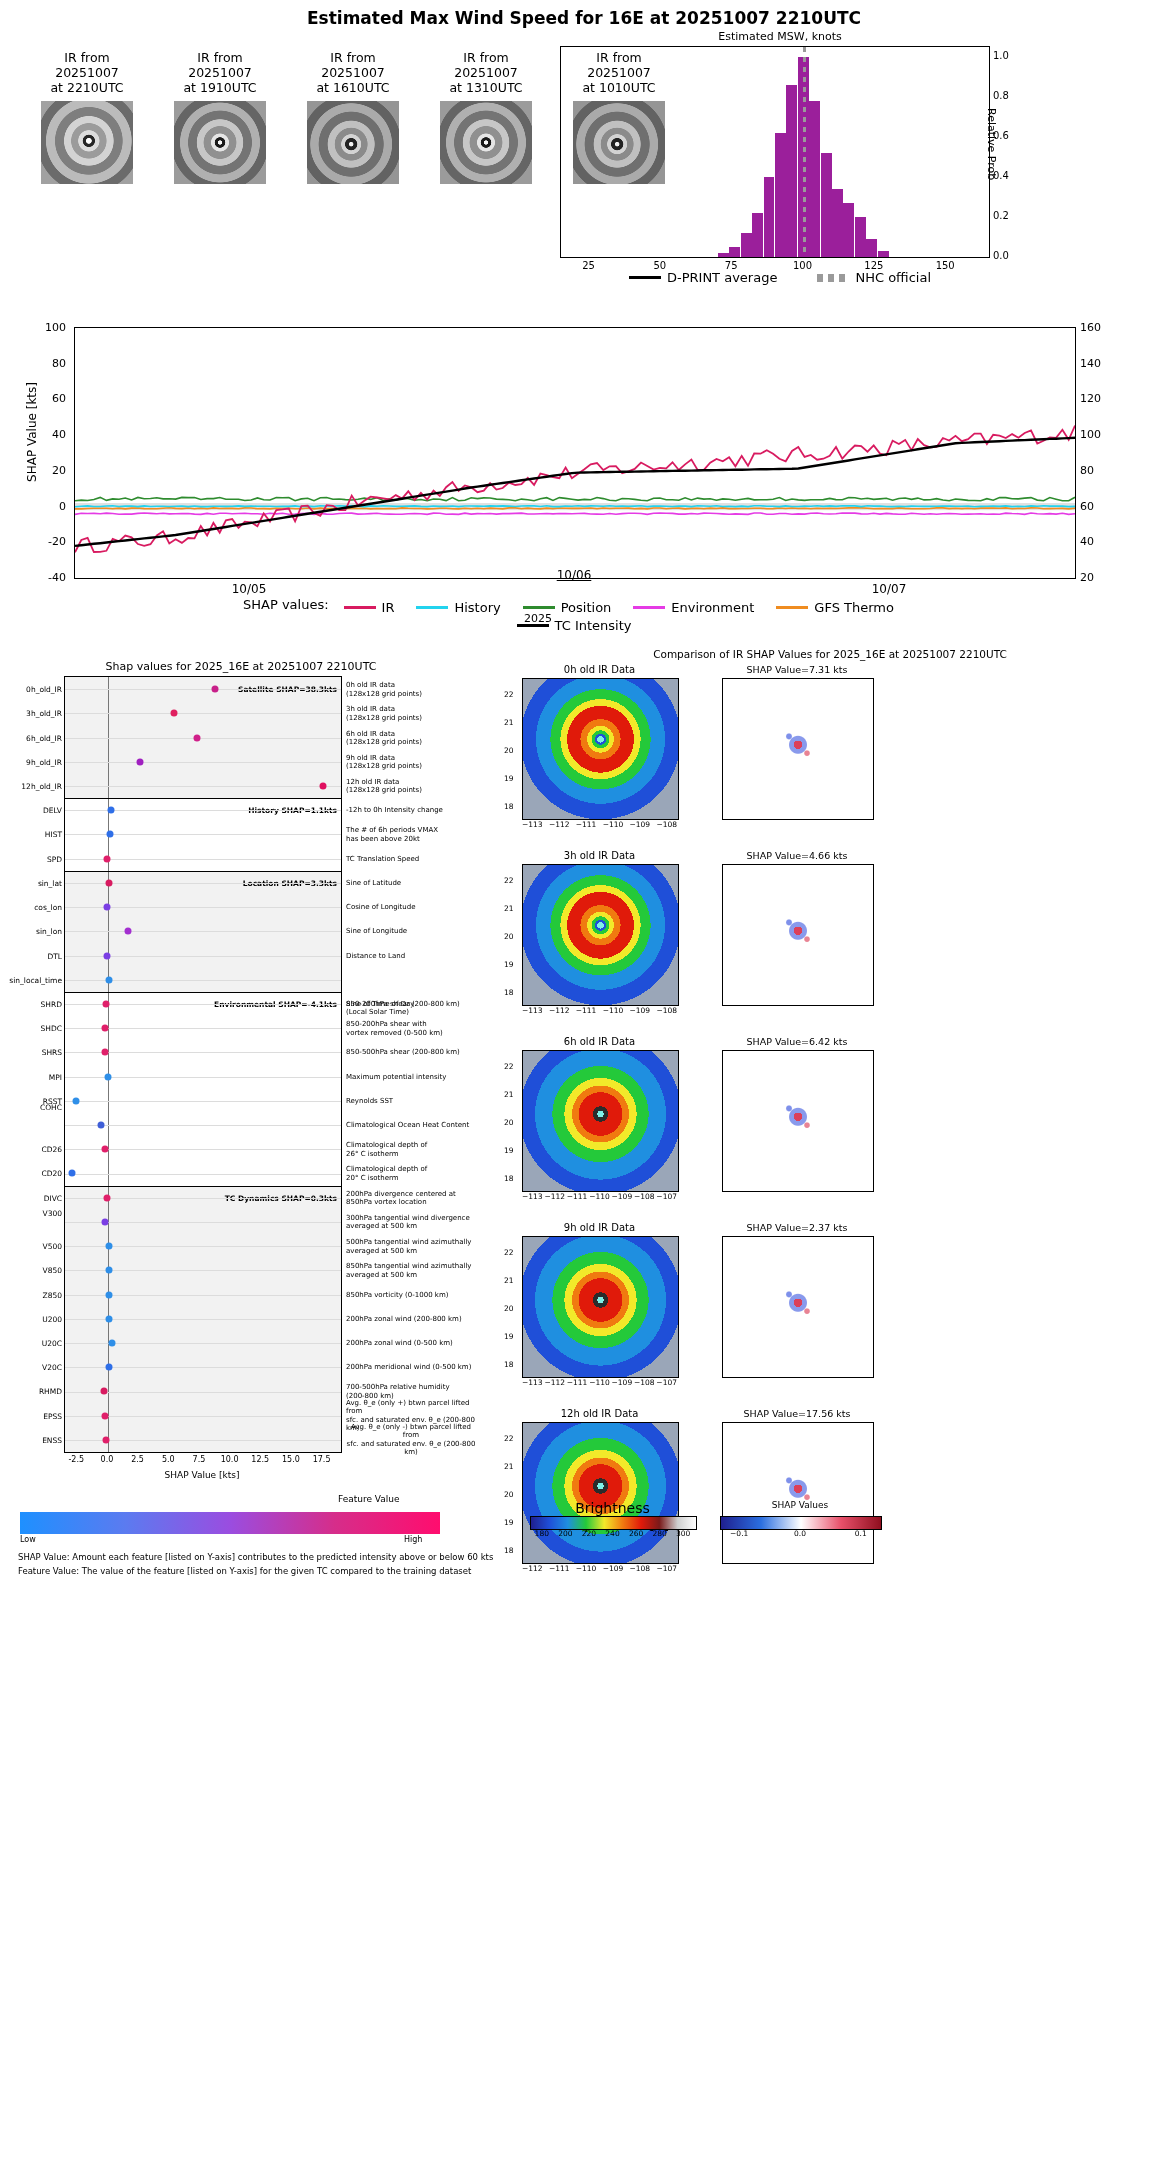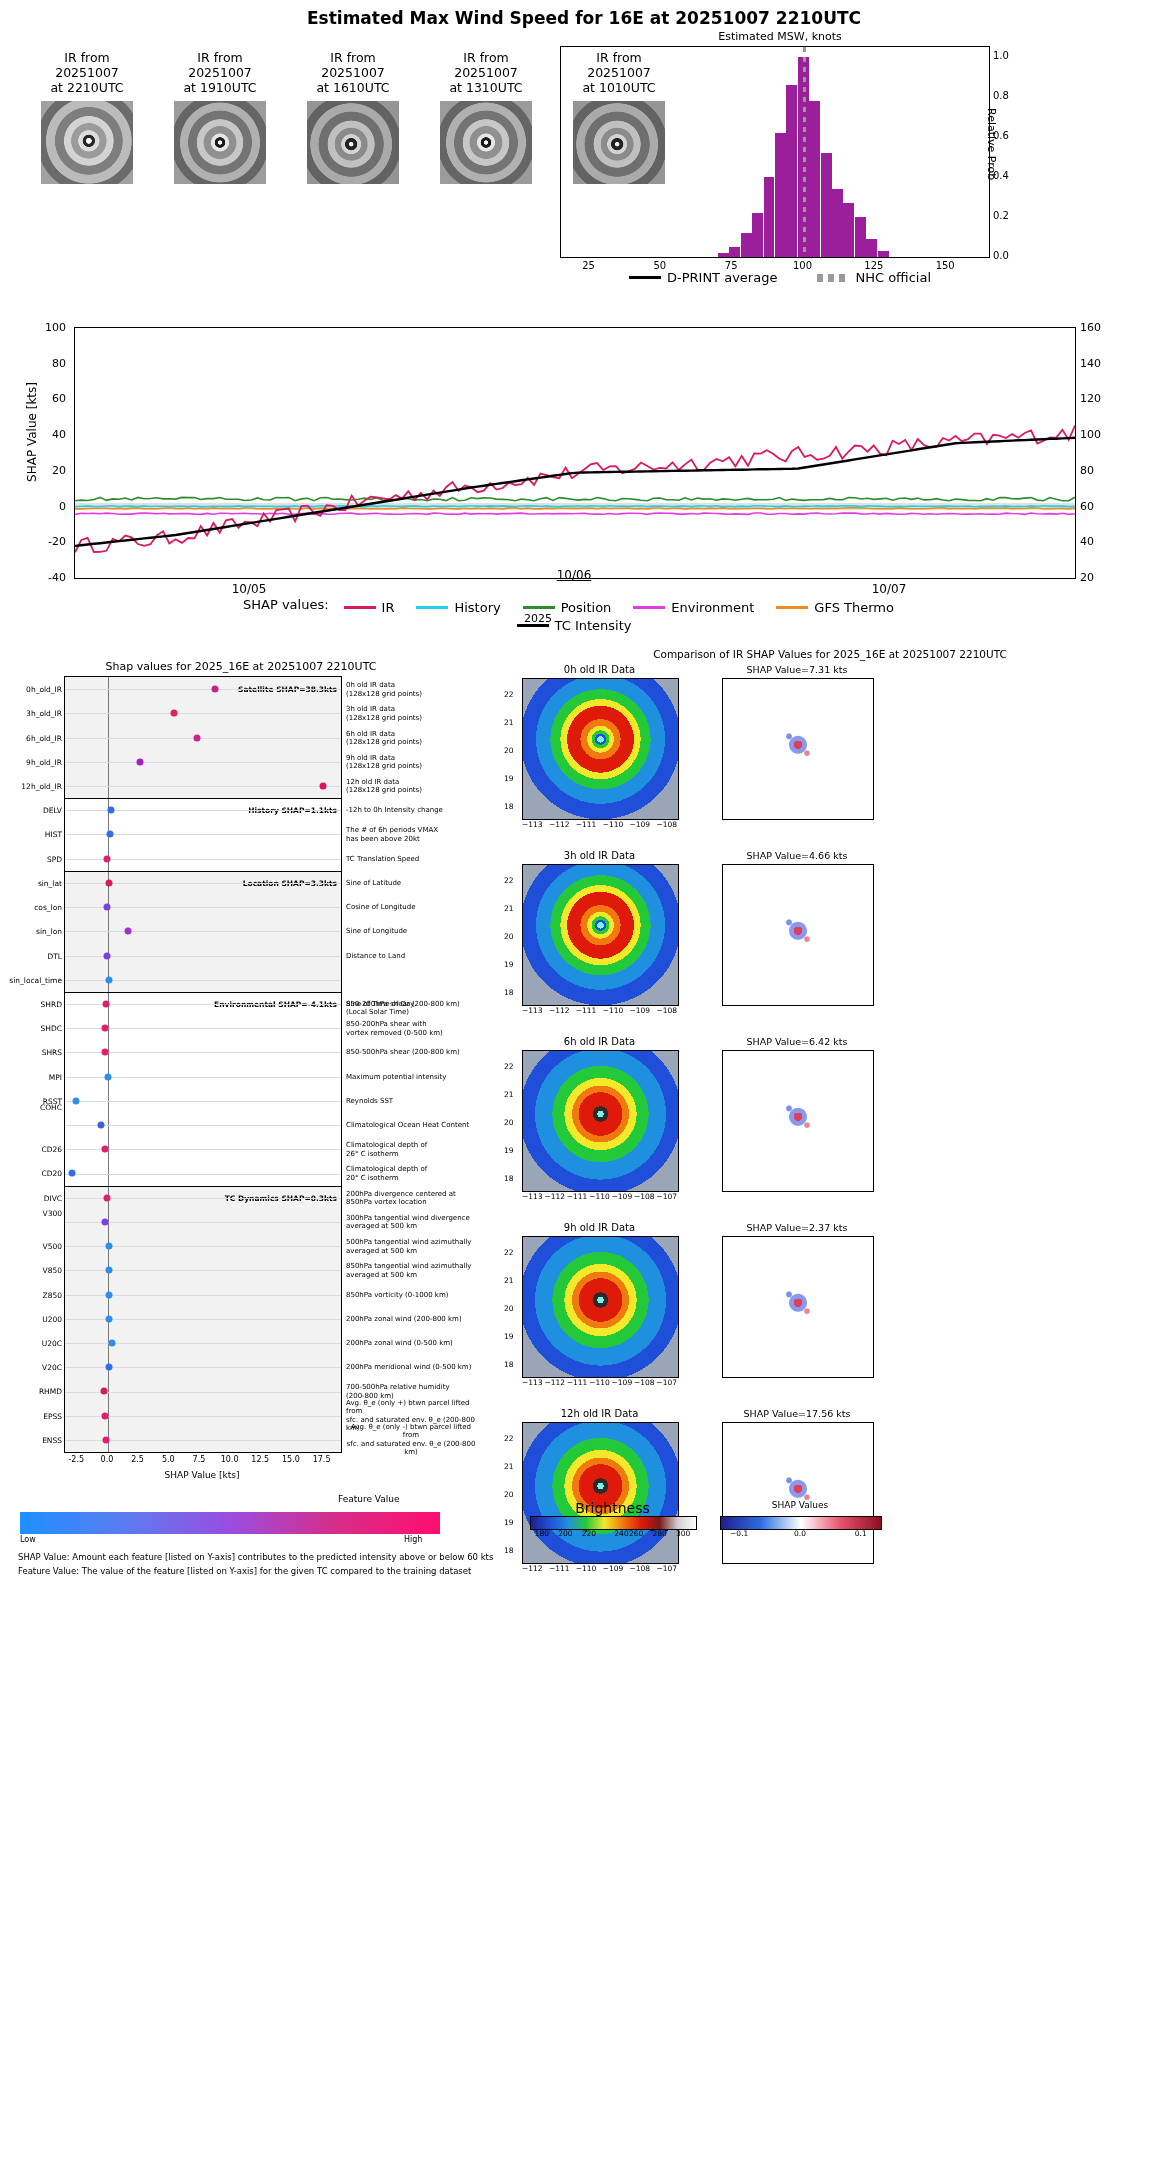--- a/index.html
+++ b/index.html
@@ -608,21 +608,21 @@
       </div>
     </div>
 </div>
 
 <div class="abs" id="bt-cbar-title">Brightness Temperature [K]</div>
 <div class="abs" id="bt-cbar"></div>
 <div class="abs" id="bt-ticks">
     <span class="cbt" style="left: 7.14286%;">180</span>
     <span class="cbt" style="left: 21.4286%;">200</span>
     <span class="cbt" style="left: 35.7143%;">220</span>
-    <span class="cbt" style="left: 50%; margin-left: 9px;">240</span>
+    <span class="cbt" style="left: 50%;">240</span>
     <span class="cbt" style="left: 64.2857%;">260</span>
     <span class="cbt" style="left: 78.5714%;">280</span>
     <span class="cbt" style="left: 92.8571%;">300</span>
   </div>
 <div class="abs" id="sv-cbar-title">SHAP Values</div>
 <div class="abs" id="sv-cbar"></div>
 <div class="abs" id="sv-ticks">
     <span class="cbt" style="left: 12%;">−0.1</span>
     <span class="cbt" style="left: 50%;">0.0</span>
     <span class="cbt" style="left: 88%;">0.1</span>

